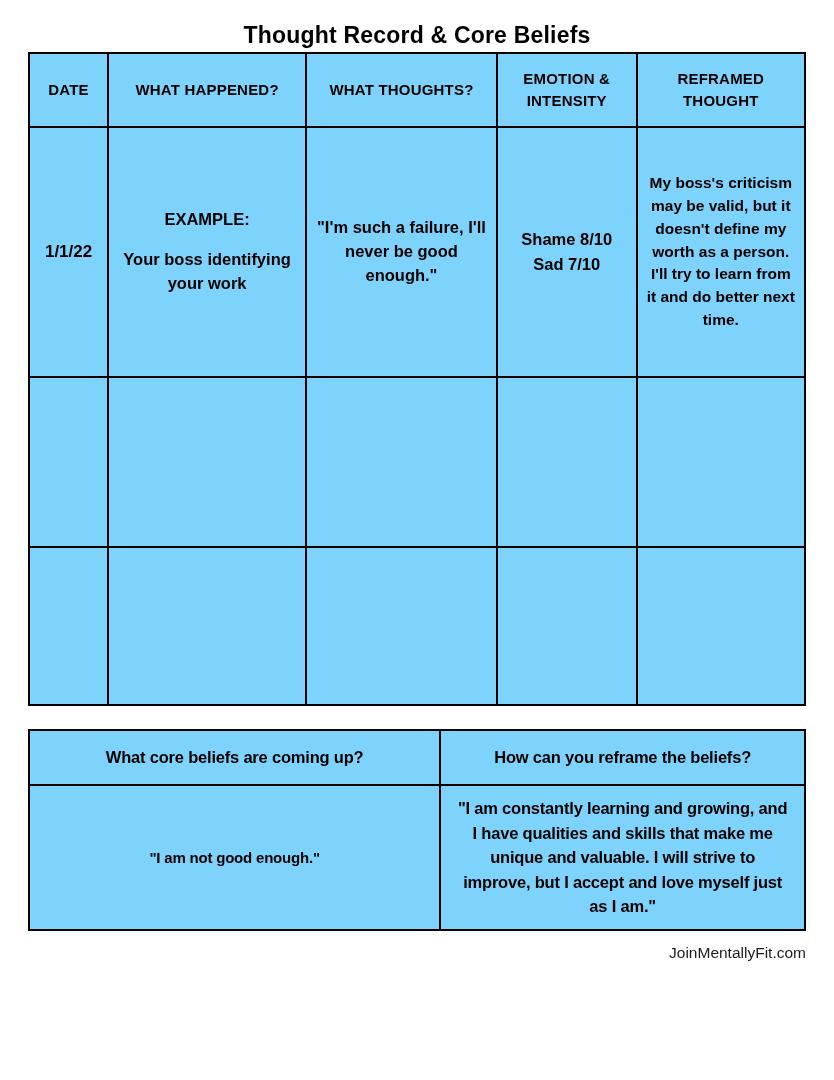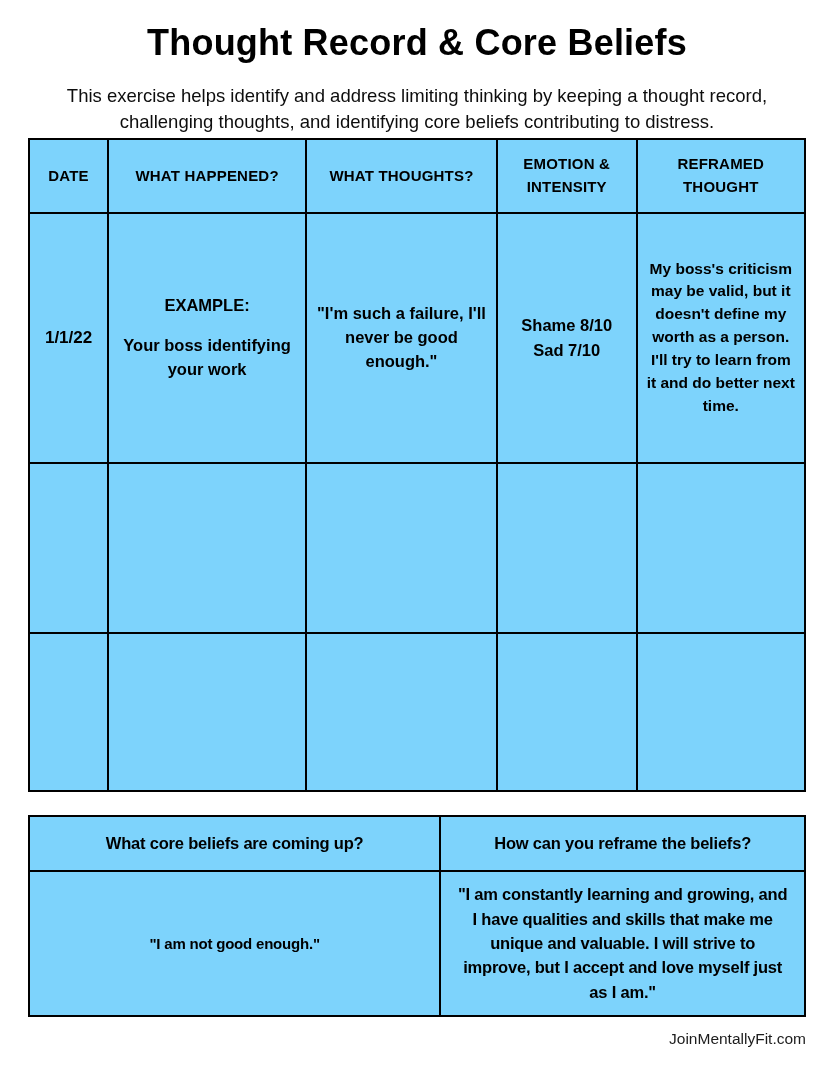--- a/index.html
+++ b/index.html
@@ -13,21 +13,21 @@
     width: 834px;
     height: 1080px;
     margin: 0 auto;
     background: #ffffff;
     padding: 22px 28px 0 28px;
     overflow: hidden;
   }
   .page-title {
     margin: 0;
     text-align: center;
-    font-size: 36px;
+    font-size: 23px;
     font-weight: 800;
     letter-spacing: 0.2px;
     color: #000000;
   }
   .page-description {
     margin: 19px auto 0 auto;
     max-width: 792px;
     text-align: center;
     font-size: 18.5px;
     line-height: 1.4;
@@ -104,21 +104,20 @@
     color: #1c1c1c;
   }
 </style>
 </head>
 <body>
 
 <div class="page">
 
   <h1 class="page-title">Thought Record &amp; Core Beliefs</h1>
 
-  <p class="page-description">This exercise helps identify and address limiting thinking by keeping a thought record, challenging thoughts, and identifying core beliefs contributing to distress.</p>
 
   <table class="thought-table">
     <colgroup>
       <col style="width:10.2%">
       <col style="width:25.5%">
       <col style="width:24.6%">
       <col style="width:18.0%">
       <col style="width:21.7%">
     </colgroup>
     <thead>

